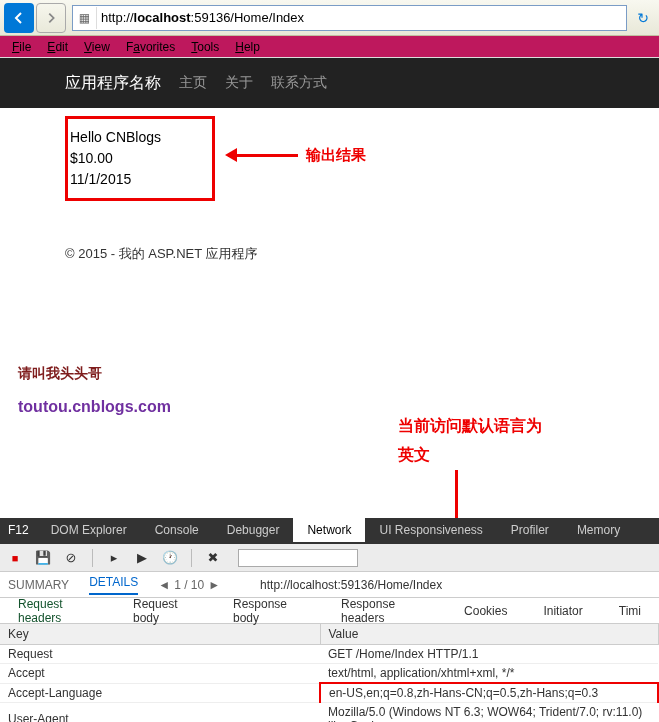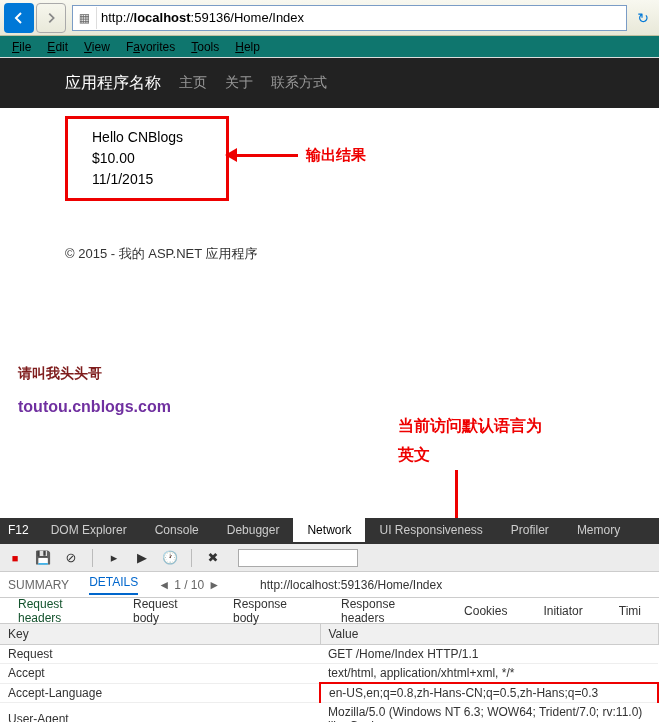--- a/index.html
+++ b/index.html
@@ -9,31 +9,31 @@
     .browser-toolbar { background: linear-gradient(#f8f8f0, #e8e8d8); height: 36px; display: flex; align-items: center; padding: 3px 4px; border-bottom: 1px solid #c0c0a0; }
     .nav-btn { width: 30px; height: 30px; border-radius: 4px; display: flex; align-items: center; justify-content: center; margin-right: 2px; }
     .nav-back { background: #0078d7; color: #fff; }
     .nav-fwd { border: 1px solid #aaa; color: #888; }
     .url-bar { flex: 1; height: 26px; border: 1px solid #7a9cc6; background: #fff; display: flex; align-items: center; margin: 0 4px; }
     .url-icon { width: 24px; height: 22px; display: flex; align-items: center; justify-content: center; color: #666; font-size: 12px; border-right: 1px solid #ddd; }
     .url-text { padding: 0 4px; font-size: 13px; color: #000; }
     .url-text .host { font-weight: bold; }
     .url-refresh { width: 24px; color: #0078d7; font-size: 14px; text-align: center; }
     
-    .menu-bar { background: #0f766e; height: 22px; display: flex; align-items: center; padding: 0 4px; border-bottom: 1px solid #ddd; font-size: 12px; }
+    .menu-bar { background: #be185d; height: 22px; display: flex; align-items: center; padding: 0 4px; border-bottom: 1px solid #ddd; font-size: 12px; }
     .menu-item { padding: 2px 8px; cursor: default; }
     .menu-item u { text-decoration: underline; }
     
     
     .page-area { background: #fff; }
     .dark-nav { background: #222; color: #999; height: 50px; display: flex; align-items: center; padding: 0 8px 0 65px; font-size: 15px; font-family: "Microsoft YaHei", sans-serif; }
     .brand { color: #fff; margin-right: 18px; font-size: 16px; text-align: right; }
     .nav-link { color: #999; margin-right: 18px; font-size: 14px; }
     
-    .content-box { margin: 8px 0 0 65px; border: 3px solid #e00; width: 164px; padding: 8px 24px; font-size: 14px; line-height: 1.5; font-family: Arial, sans-serif; }
+    .content-box { margin: 8px 0 0 65px; border: 3px solid #e00; width: 150px; padding: 8px 2px; font-size: 14px; line-height: 1.5; font-family: Arial, sans-serif; }
     
     .arrow1 { position: absolute; left: 228px; top: 146px; display: flex; align-items: center; }
     .arrow1-line { width: 70px; height: 3px; background: #e00; position: relative; }
     .arrow1-line::before { content: ''; position: absolute; left: -10px; top: -6px; border: 7px solid transparent; border-right: 12px solid #e00; }
     .arrow1-label { color: #e00; font-size: 15px; margin-left: 8px; font-family: "Microsoft YaHei"; font-weight: bold; }
     
     .footer { margin: 44px 0 0 65px; font-size: 13px; font-family: Arial, "Microsoft YaHei"; color: #333; }
     
     .sig1 { position: absolute; left: 18px; top: 365px; color: #7f1d1d; font-size: 14px; font-family: "Microsoft YaHei"; font-weight: bold; }
     .sig2 { position: absolute; left: 18px; top: 398px; color: #7030a0; font-size: 16px; font-weight: bold; }

